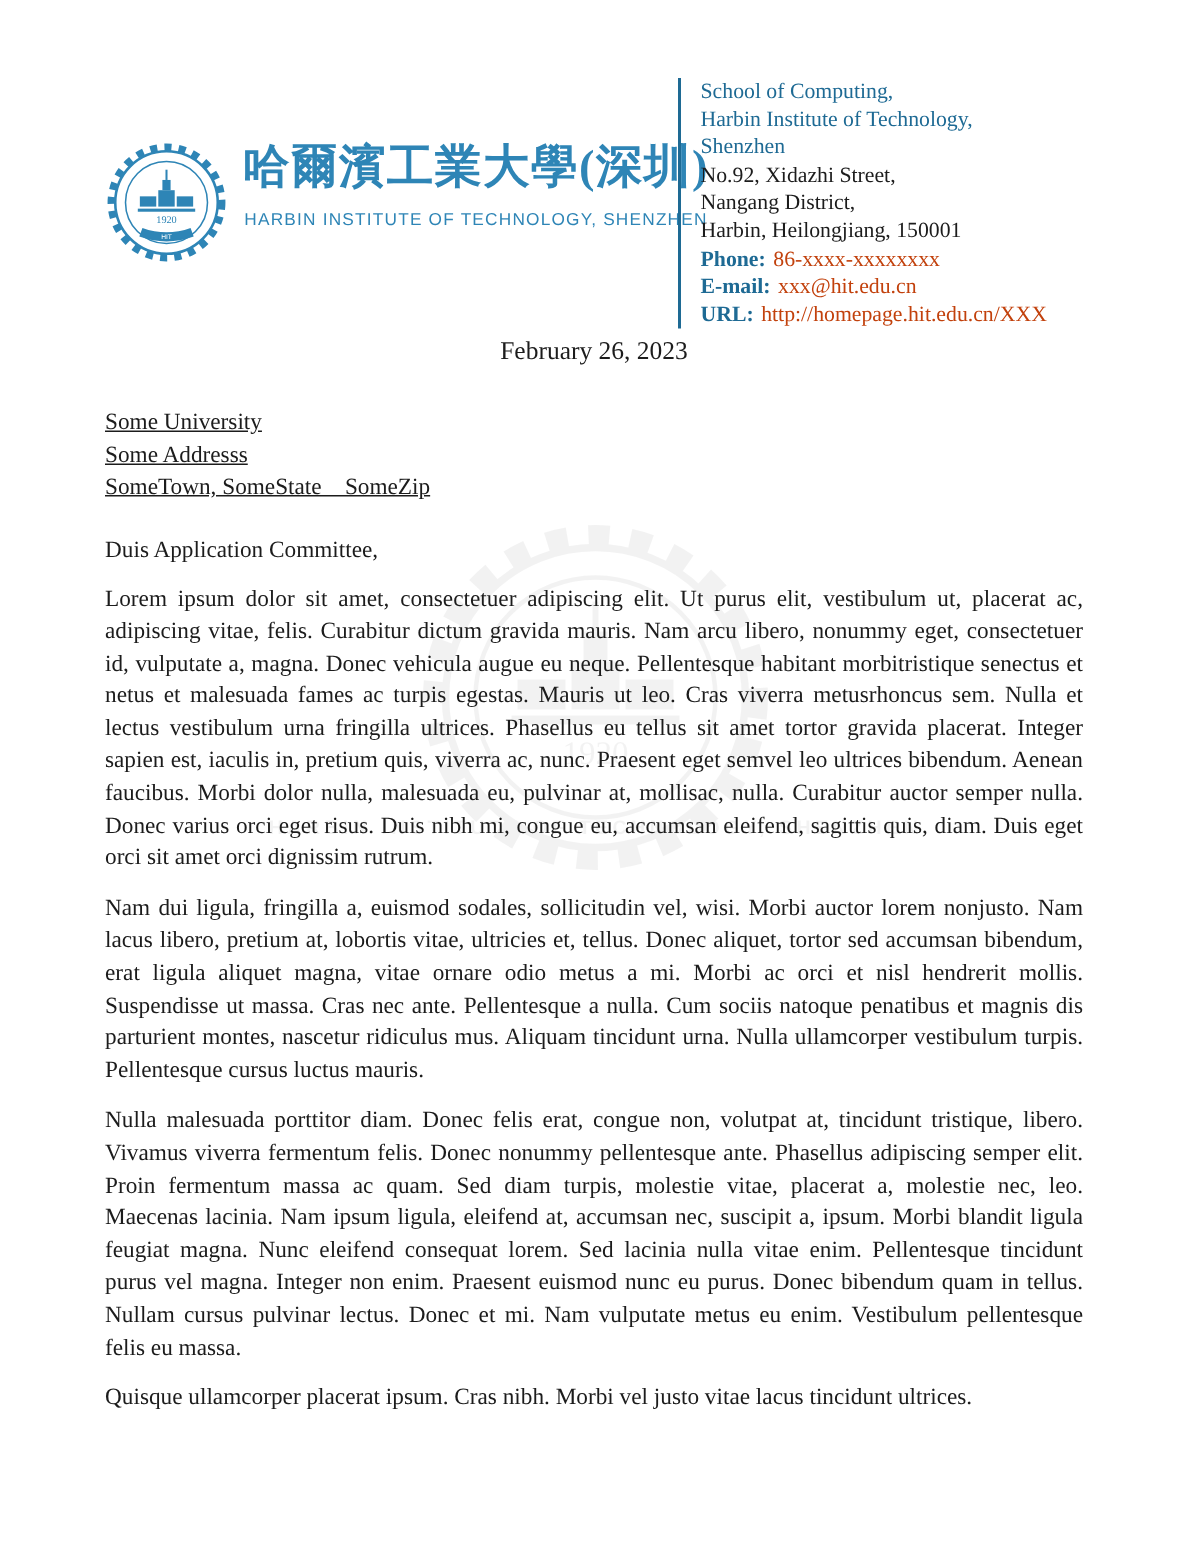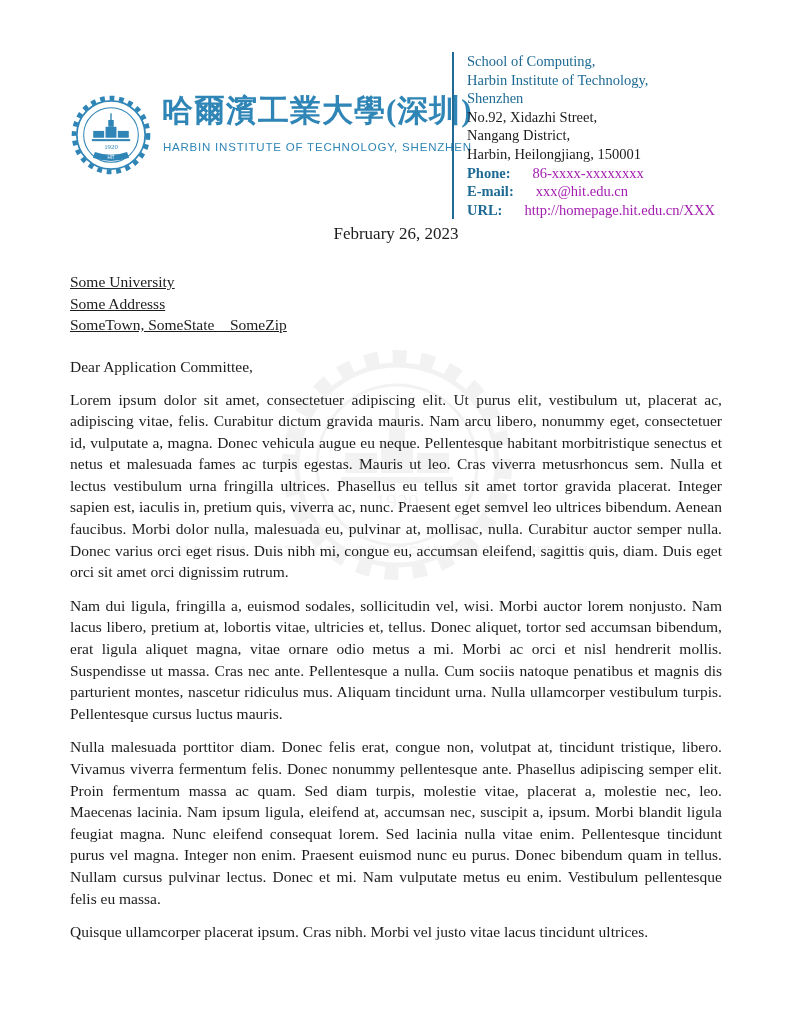--- a/index.html
+++ b/index.html
@@ -66,21 +66,21 @@
 
   .contact-block {
     position: absolute;
     left: 452px; top: 52px;
     display: flex;
   }
   .contact-rule { width: 2px; background: #1e6a94; margin-right: 13px; }
   .contact-lines { font-size: 14.5px; line-height: 18.6px; }
   .contact-lines .dept { color: #1e6a94; font-weight: normal; }
   .contact-lines .kv .k { color: #1e6a94; font-weight: bold; margin-right: 5px; }
-  .contact-lines .kv .v { color: #a21caf; margin-left: 17px; }
+  .contact-lines .kv .v { color: #c2410c; }
 
   
   .content {
     position: absolute;
     left: 70px; top: 224px;
     width: 652px;
   }
   .date { font-size: 17px; margin-bottom: 27px; text-align: center; }
   .recipient { margin-bottom: 22px; text-decoration: underline; }
   .recipient div { font-size: 15.5px; line-height: 21.5px; white-space: pre-wrap; }
@@ -158,21 +158,21 @@
 
   <main class="content">
     <div class="date">February 26, 2023</div>
 
     <div class="recipient">
       <div>Some University</div>
       <div>Some Addresss</div>
       <div>SomeTown, SomeState    SomeZip</div>
     </div>
 
-    <div class="salutation">Dear Application Committee,</div>
+    <div class="salutation">Duis Application Committee,</div>
 
     <p class="body-par">Lorem ipsum dolor sit amet, consectetuer adipiscing elit. Ut purus elit, vestibulum ut, placerat ac, adipiscing vitae, felis. Curabitur dictum gravida mauris. Nam arcu libero, nonummy eget, consectetuer id, vulputate a, magna. Donec vehicula augue eu neque. Pellentesque habitant morbitristique senectus et netus et malesuada fames ac turpis egestas. Mauris ut leo. Cras viverra metusrhoncus sem. Nulla et lectus vestibulum urna fringilla ultrices. Phasellus eu tellus sit amet tortor gravida placerat. Integer sapien est, iaculis in, pretium quis, viverra ac, nunc. Praesent eget semvel leo ultrices bibendum. Aenean faucibus. Morbi dolor nulla, malesuada eu, pulvinar at, mollisac, nulla. Curabitur auctor semper nulla. Donec varius orci eget risus. Duis nibh mi, congue eu, accumsan eleifend, sagittis quis, diam. Duis eget orci sit amet orci dignissim rutrum.</p>
     <p class="body-par">Nam dui ligula, fringilla a, euismod sodales, sollicitudin vel, wisi. Morbi auctor lorem nonjusto. Nam lacus libero, pretium at, lobortis vitae, ultricies et, tellus. Donec aliquet, tortor sed accumsan bibendum, erat ligula aliquet magna, vitae ornare odio metus a mi. Morbi ac orci et nisl hendrerit mollis. Suspendisse ut massa. Cras nec ante. Pellentesque a nulla. Cum sociis natoque penatibus et magnis dis parturient montes, nascetur ridiculus mus. Aliquam tincidunt urna. Nulla ullamcorper vestibulum turpis. Pellentesque cursus luctus mauris.</p>
     <p class="body-par">Nulla malesuada porttitor diam. Donec felis erat, congue non, volutpat at, tincidunt tristique, libero. Vivamus viverra fermentum felis. Donec nonummy pellentesque ante. Phasellus adipiscing semper elit. Proin fermentum massa ac quam. Sed diam turpis, molestie vitae, placerat a, molestie nec, leo. Maecenas lacinia. Nam ipsum ligula, eleifend at, accumsan nec, suscipit a, ipsum. Morbi blandit ligula feugiat magna. Nunc eleifend consequat lorem. Sed lacinia nulla vitae enim. Pellentesque tincidunt purus vel magna. Integer non enim. Praesent euismod nunc eu purus. Donec bibendum quam in tellus. Nullam cursus pulvinar lectus. Donec et mi. Nam vulputate metus eu enim. Vestibulum pellentesque felis eu massa.</p>
     <p class="body-par">Quisque ullamcorper placerat ipsum. Cras nibh. Morbi vel justo vitae lacus tincidunt ultrices.</p>
   </main>
 
 </div>
 
 </body></html>

